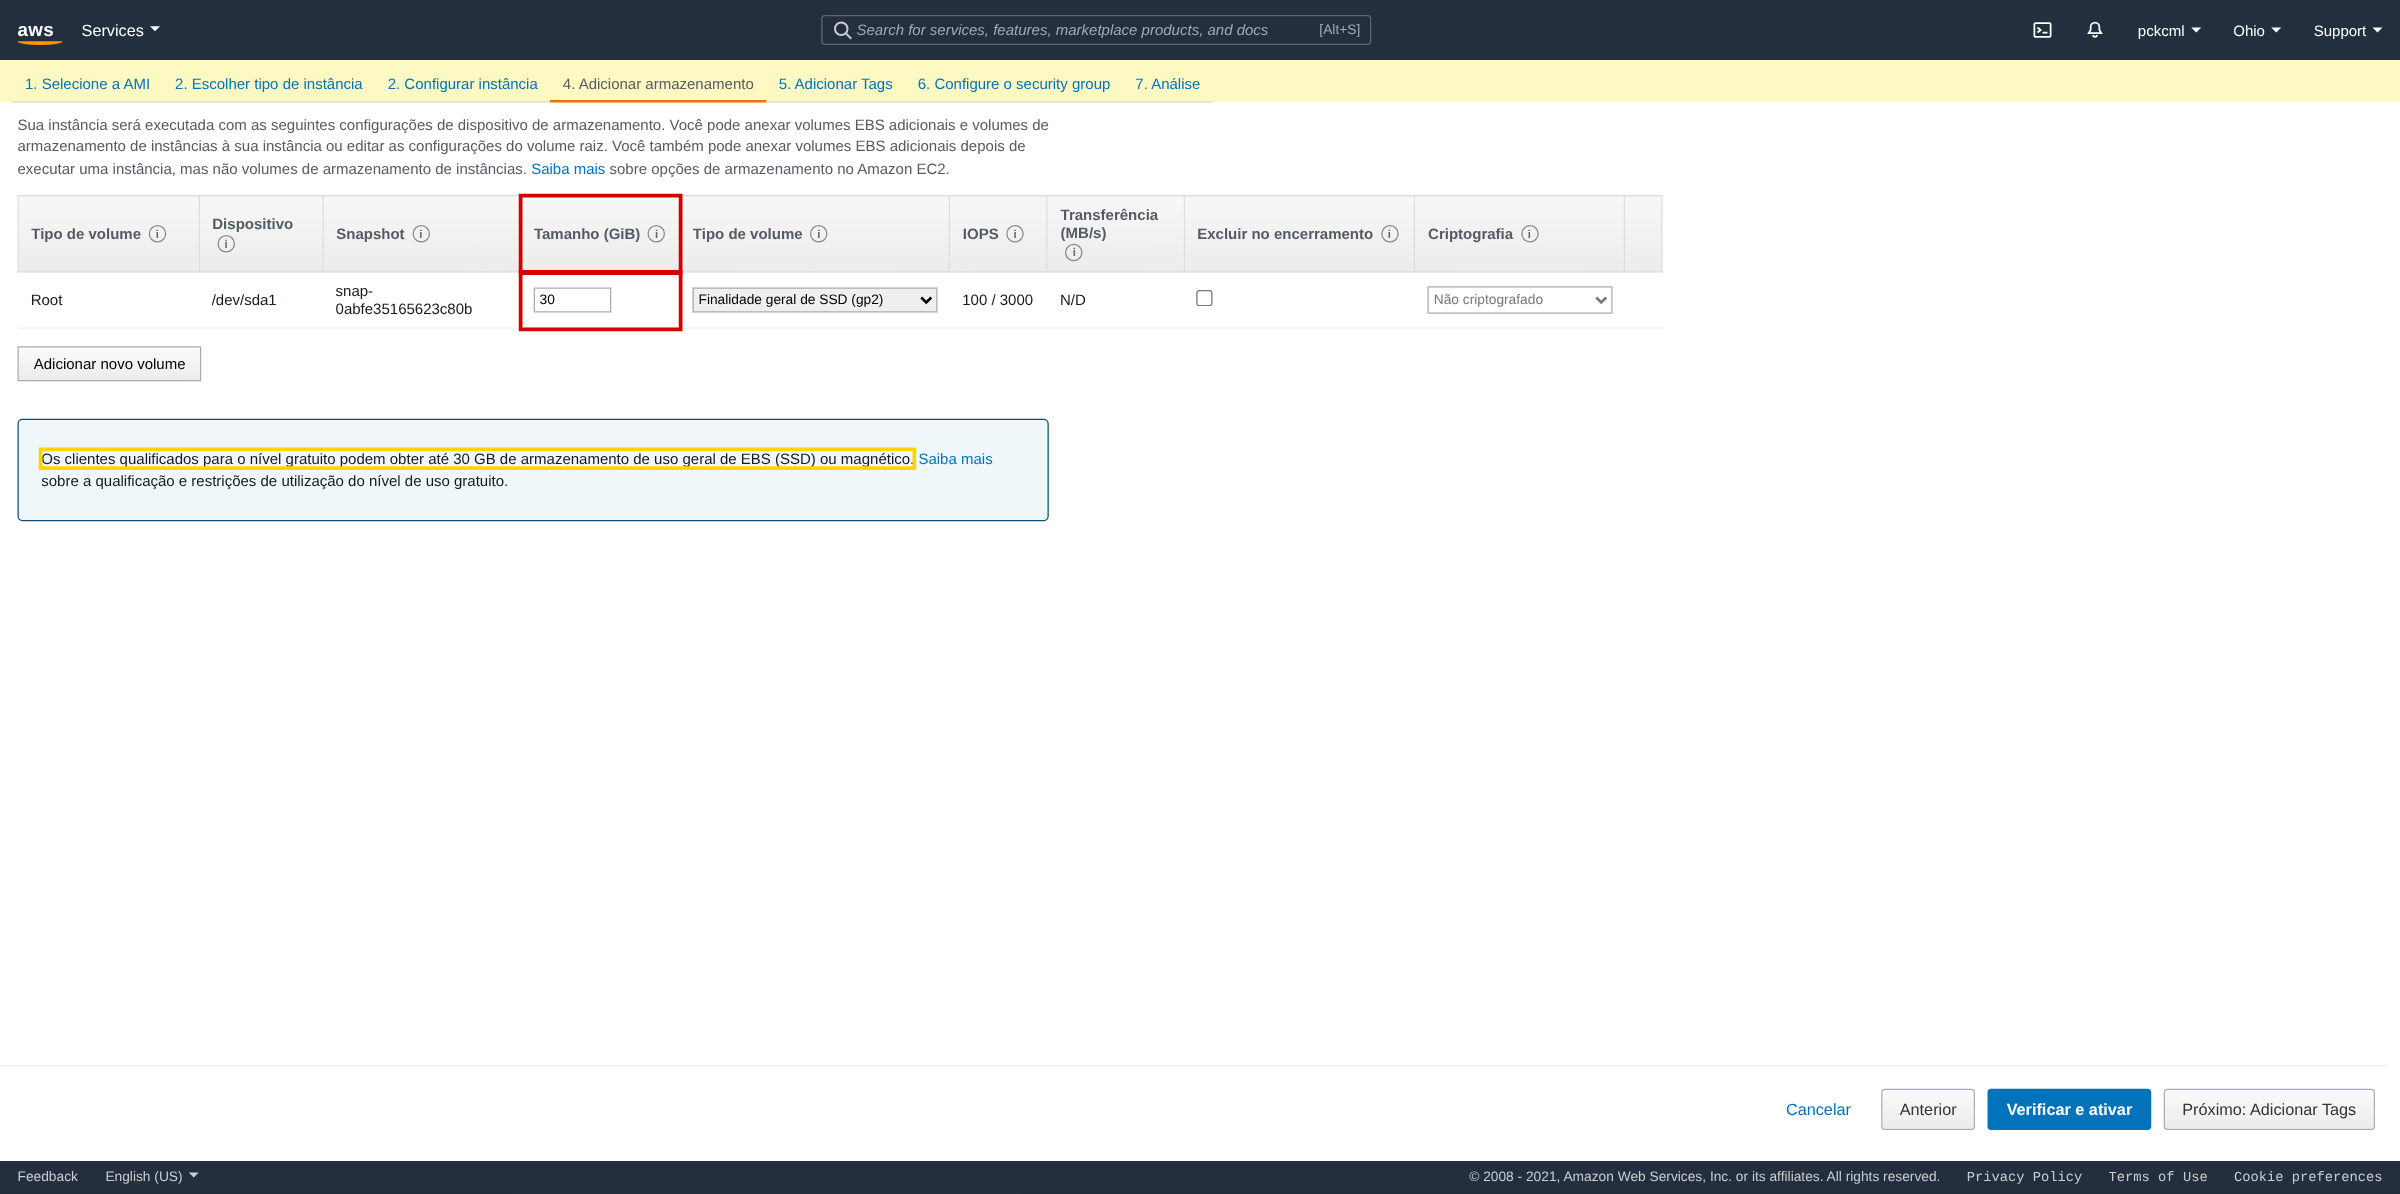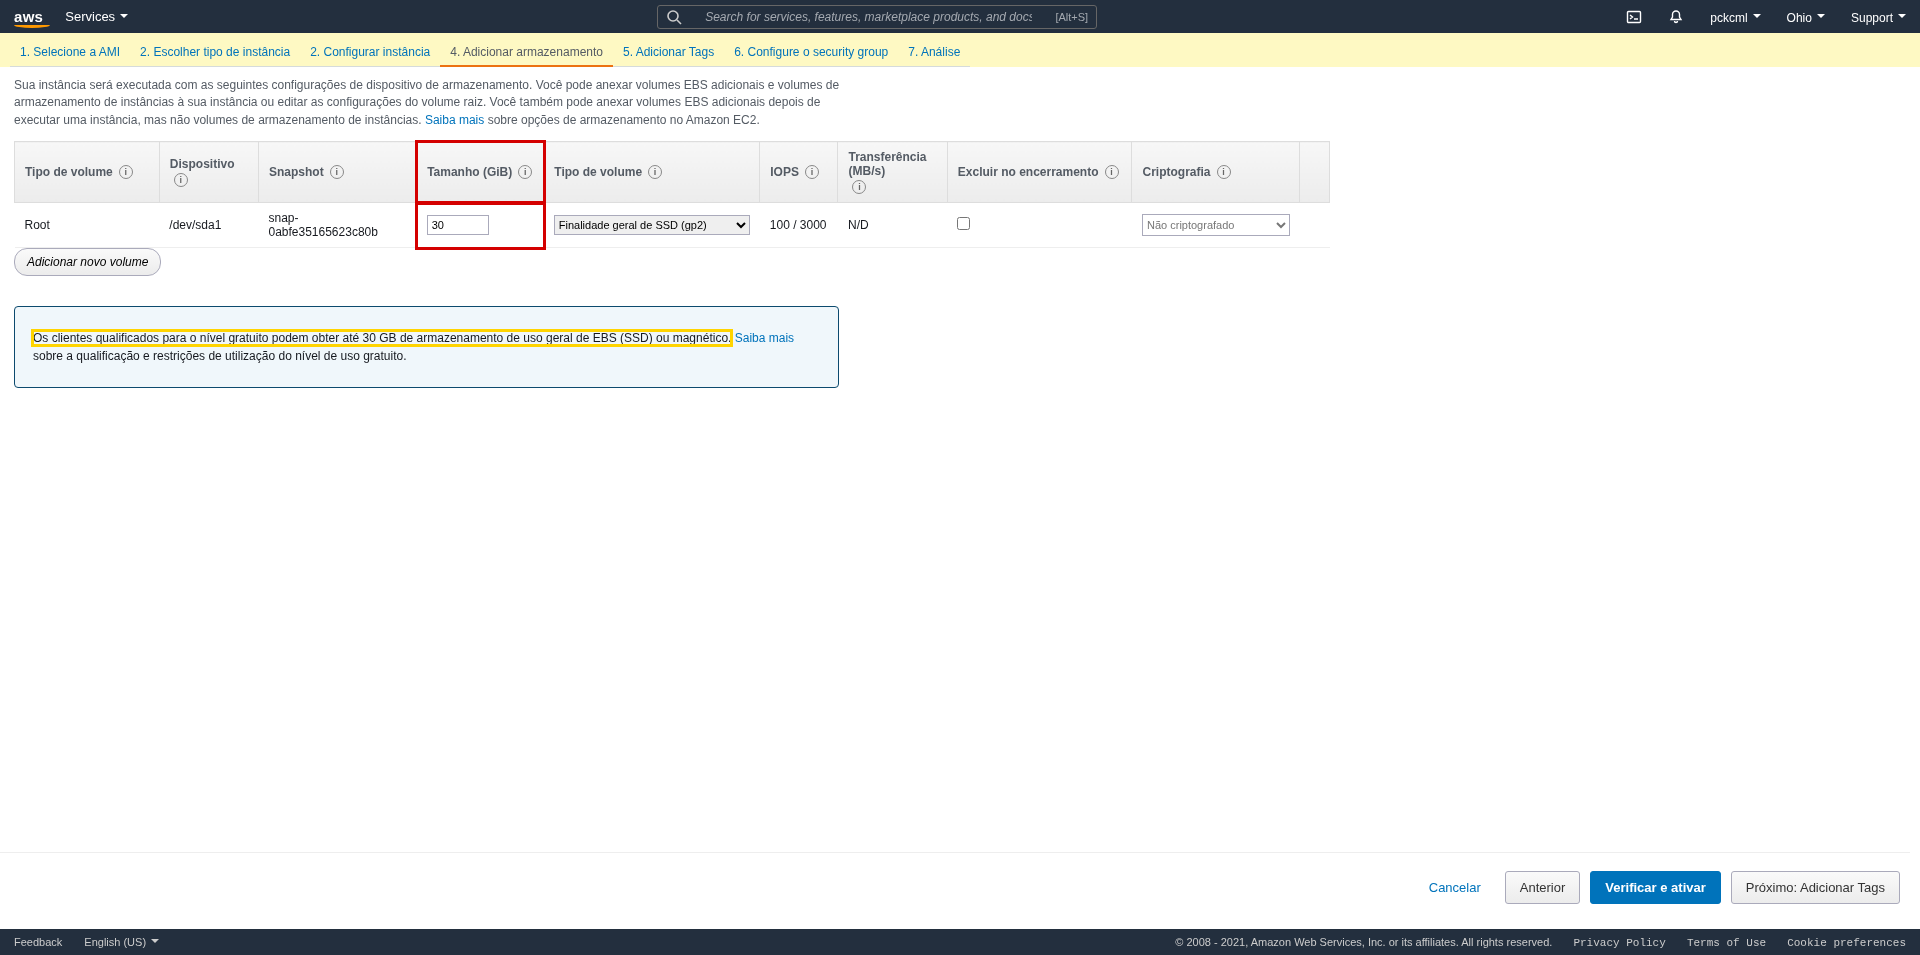--- a/index.html
+++ b/index.html
@@ -1,25 +1,25 @@
 <!DOCTYPE html>
 <html><head>
 <meta charset="utf-8">
 <style>
 * { margin:0; padding:0; box-sizing:border-box; font-family:"Amazon Ember","Helvetica Neue",Arial,sans-serif; }
 body { background:#fff; color:#16191f; font-size:13px; }
 
 
-.topnav { background:#232f3e; height:33px; display:flex; align-items:center; color:#fff; padding:0 14px; }
+.topnav { background:#232f3e; height:48px; display:flex; align-items:center; color:#fff; padding:0 14px; }
 .aws-logo { font-weight:700; font-size:15px; letter-spacing:0.3px; position:relative; margin-right:22px; }
 .aws-logo:after { content:""; display:block; height:3px; width:36px; background:#ff9900; border-radius:0 0 50% 50%/0 0 100% 100%; position:absolute; bottom:-3px; left:0; }
 .topnav .svc { font-size:13px; cursor:pointer; }
 .topnav .caret:after { content:""; display:inline-block; margin-left:5px; border:4px solid transparent; border-top-color:#fff; vertical-align:middle; }
 .topnav .search-wrap { flex:1; display:flex; justify-content:center; }
-.topnav .search { width:440px; height:24px; background:#232f3e; border:1px solid #666; border-radius:3px; display:flex; align-items:center; padding:0 8px; gap:23px; }
+.topnav .search { width:440px; height:24px; background:#232f3e; border:1px solid #666; border-radius:3px; display:flex; align-items:center; padding:0 8px; gap:3px; }
 .topnav .search input { flex:1; background:transparent; border:none; color:#fff; font-style:italic; font-size:12px; outline:none; }
 .topnav .search input::placeholder { color:#a4a9b0; font-style:italic; }
 .topnav .search .kbd { font-size:11px; color:#a4a9b0; }
 .topnav .right { display:flex; align-items:flex-end; gap:26px; }
 .topnav .icon-btn { width:16px; height:16px; cursor:pointer; }
 .topnav .txt-btn { font-size:12px; cursor:pointer; }
 
 
 .steps { display:flex; gap:0; padding:6px 10px 0; background:#fef9c3; border-bottom:0; }
 .step { font-size:12px; color:#0073bb; padding:6px 10px; border-bottom:1px solid #d5dbdb; cursor:pointer; }
@@ -34,21 +34,21 @@
 
 .tbl { width:1316px; margin-top:12px; border-collapse:collapse; }
 .tbl th { text-align:left; font-size:12px; font-weight:700; color:#545b64; background:linear-gradient(#f7f7f7,#ececec); border:1px solid #ddd; padding:8px 10px; vertical-align:middle; }
 .tbl td { font-size:12px; color:#16191f; padding:8px 10px; border-bottom:1px solid #eee; }
 .info-icon { display:inline-block; width:14px; height:14px; border:1px solid #888; border-radius:50%; font-size:9px; line-height:12px; text-align:center; color:#666; margin-left:4px; cursor:pointer; vertical-align:middle; }
 .size-input { width:62px; height:20px; border:1px solid #aab; padding:2px 4px; font-size:11px; }
 .vol-select { width:196px; height:20px; font-size:11px; border:1px solid #aab; }
 .enc-select { width:148px; height:22px; font-size:11px; border:1px solid #aab; color:#777; background:#fff; }
 .chk { width:13px; height:13px; }
 .red-box { outline:3px solid #d40000; outline-offset:-1px; }
-.add-vol-btn { margin-top:0; padding:6px 12px; font-size:12px; background:linear-gradient(#fafafa,#ececec); border:1px solid #aab; border-radius:13px; cursor:pointer;font-style:italic; }
+.add-vol-btn { margin-top:14px; padding:6px 12px; font-size:12px; background:linear-gradient(#fafafa,#ececec); border:1px solid #aab; border-radius:0; cursor:pointer; }
 
 
 .notice { width:825px; margin-top:30px; border:1px solid #0c4a6e; background:#f0f7fb; border-radius:4px; padding:22px 18px; font-size:12px; color:#16191f; line-height:1.5; }
 .notice a { color:#0073bb; text-decoration:none; }
 .yellow-box { outline:3px solid #ffd400; outline-offset:-1px; }
 
 
 .wizard-footer { position:fixed; bottom:33px; right:10px; display:flex; gap:10px; align-items:center; padding:18px 10px; width:100%; justify-content:flex-end; border-top:1px solid #eee; background:#fff; }
 .wizard-footer .btn { padding:8px 14px; font-size:13px; border-radius:3px; cursor:pointer; }
 .btn-link { background:none; border:none; color:#0073bb; }

